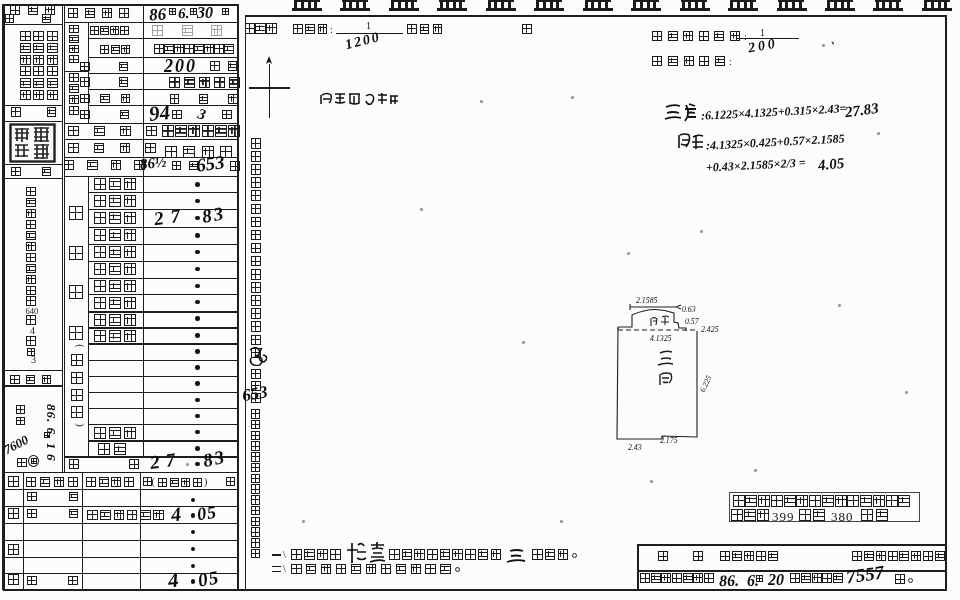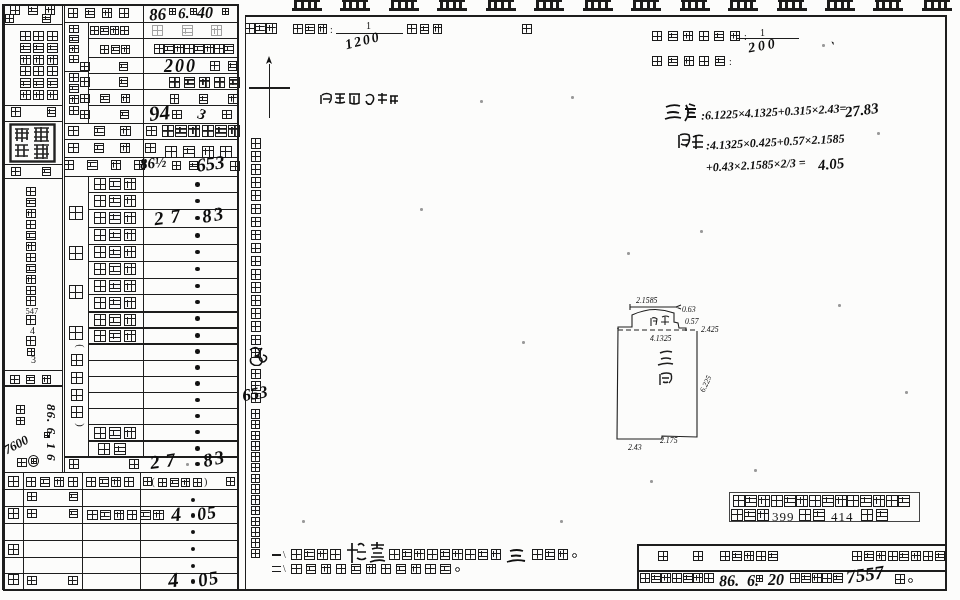--- a/index.html
+++ b/index.html
@@ -136,21 +136,21 @@
       <i class="g"></i>
       <i class="g"></i>
     </div>
 
 <div class="hl" style="left:27px;top:293.5px;width:8px;height:1.6px;background:#1b1b1b"></div>
 
 <div class="r " style="left:26px;top:296px;--s:9.5px">
       <i class="g"></i>
     </div>
 
-<span class="p" style="left:25.5px;top:306.5px;font-size:8.5px">547</span>
+<span class="p" style="left:25.5px;top:306.5px;font-size:8.5px">640</span>
 
 <div class="r " style="left:26px;top:315px;--s:9.5px">
       <i class="g"></i>
     </div>
 
 <span class="p" style="left:30px;top:326px;font-size:10px">4</span>
 
 <div class="r " style="left:26px;top:336px;--s:9.5px">
       <i class="g"></i>
     </div>
@@ -291,21 +291,21 @@
 <div class="r " style="left:169px;top:7.5px;--s:7px">
       <i class="g"></i>
     </div>
 
 <span class="h" style="left:178px;top:6px;font-size:15px;transform:rotate(-2deg)">6.</span>
 
 <div class="r " style="left:190px;top:7.5px;--s:7px">
       <i class="g"></i>
     </div>
 
-<span class="h" style="left:197px;top:5px;font-size:16px;transform:rotate(0deg)">40</span>
+<span class="h" style="left:197px;top:5px;font-size:16px;transform:rotate(0deg)">30</span>
 
 <div class="r " style="left:222px;top:8px;--s:7px">
       <i class="g"></i>
     </div>
 
 <div class="r " style="left:90px;top:25.5px;width:39px;--s:9px">
       <i class="g"></i>
       <i class="g"></i>
       <i class="g"></i>
       <i class="g"></i>
@@ -1009,21 +1009,21 @@
       <i class="g"></i>
     </div>
 
 <span class="p" style="left:772px;top:510px;font-size:13px;letter-spacing:1px">399</span>
 
 <div class="r" style="left:799px;top:508.5px;width:26px;--s:12px">
       <i class="g"></i>
       <i class="g"></i>
     </div>
 
-<span class="p" style="left:831px;top:510px;font-size:13px;letter-spacing:1px">414</span>
+<span class="p" style="left:831px;top:510px;font-size:13px;letter-spacing:1px">380</span>
 
 <div class="r" style="left:861px;top:508.5px;width:27px;--s:12px">
       <i class="g"></i>
       <i class="g"></i>
     </div>
 
 <div class="hl" style="left:272px;top:554px;width:9px;height:1.8px;background:#1b1b1b"></div>
 
 <span class="p" style="left:283px;top:550px;font-size:10px">\</span>
 

